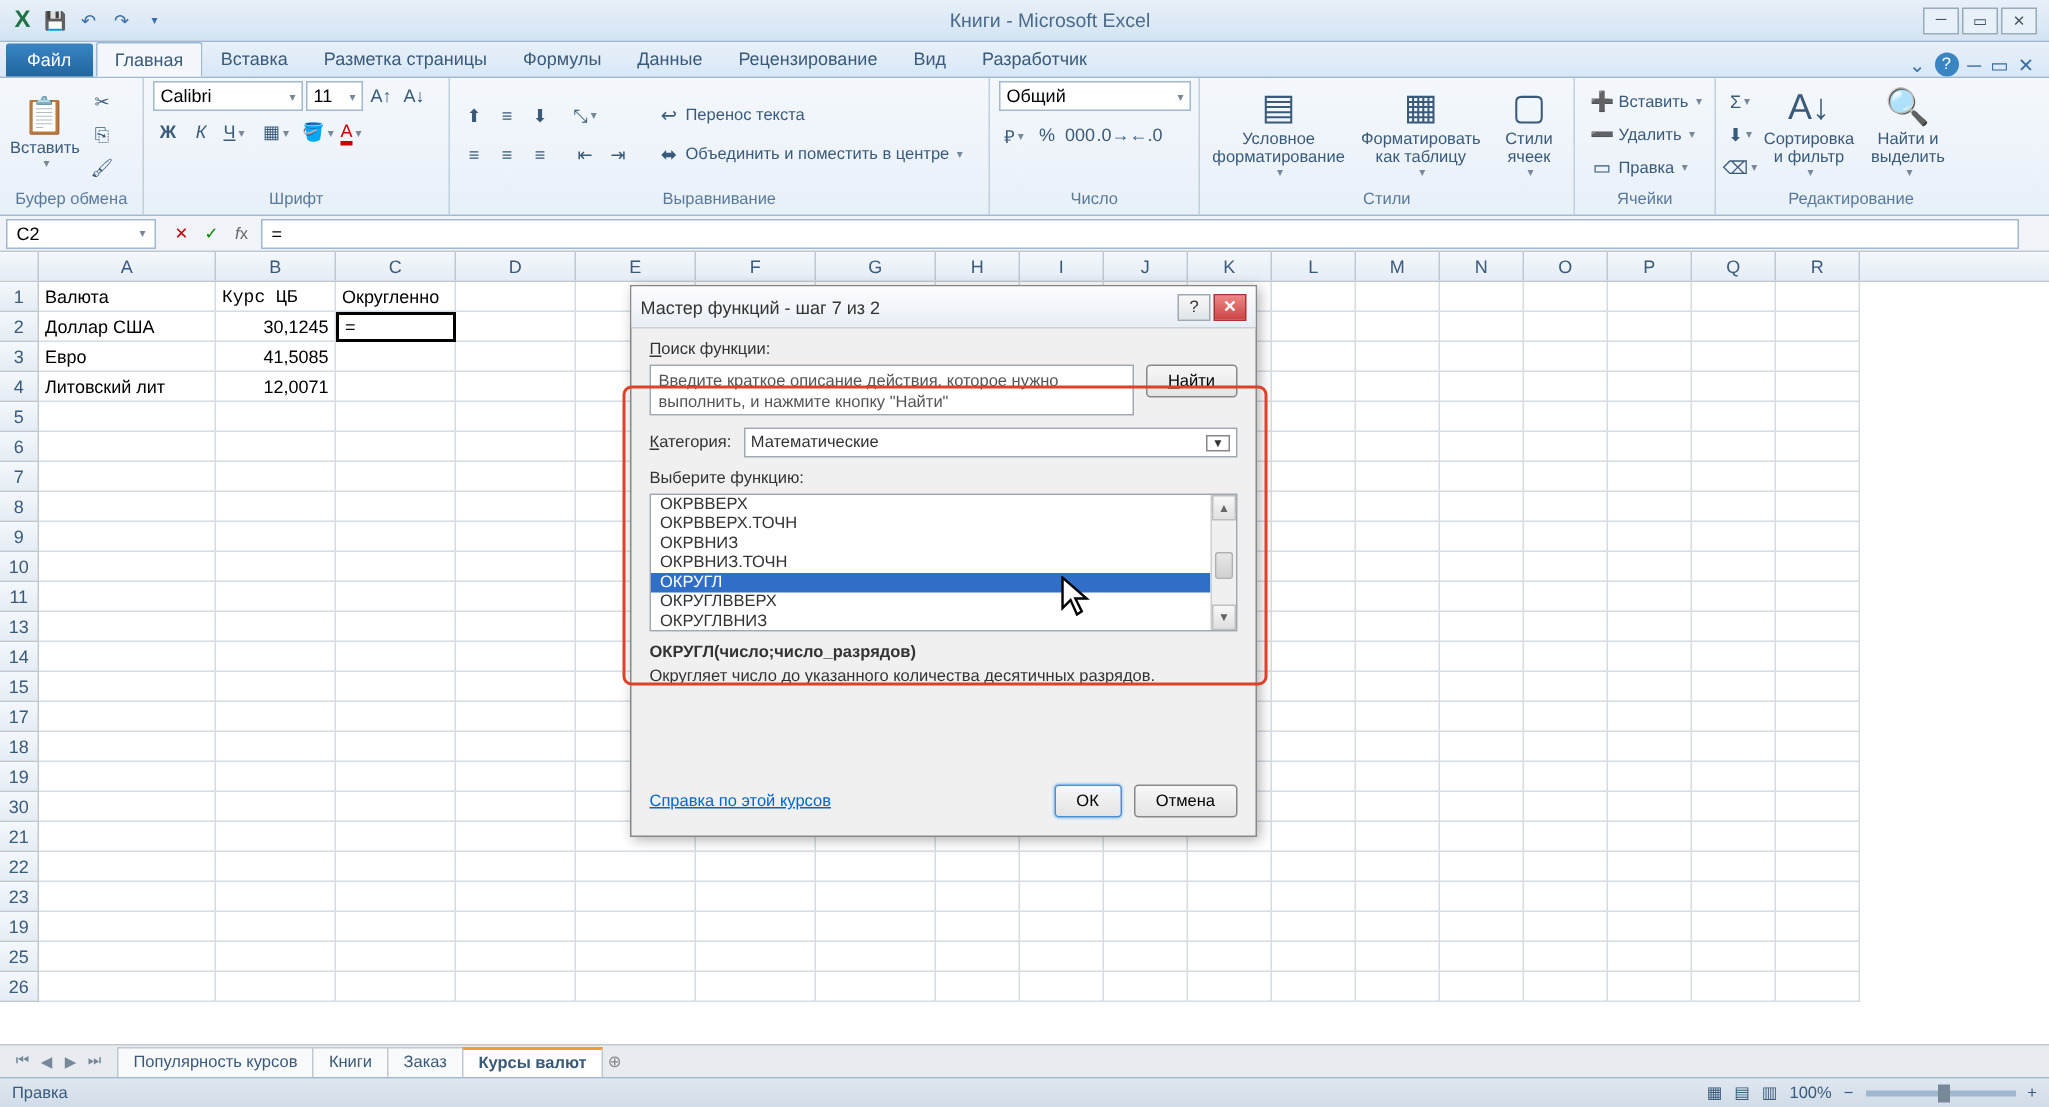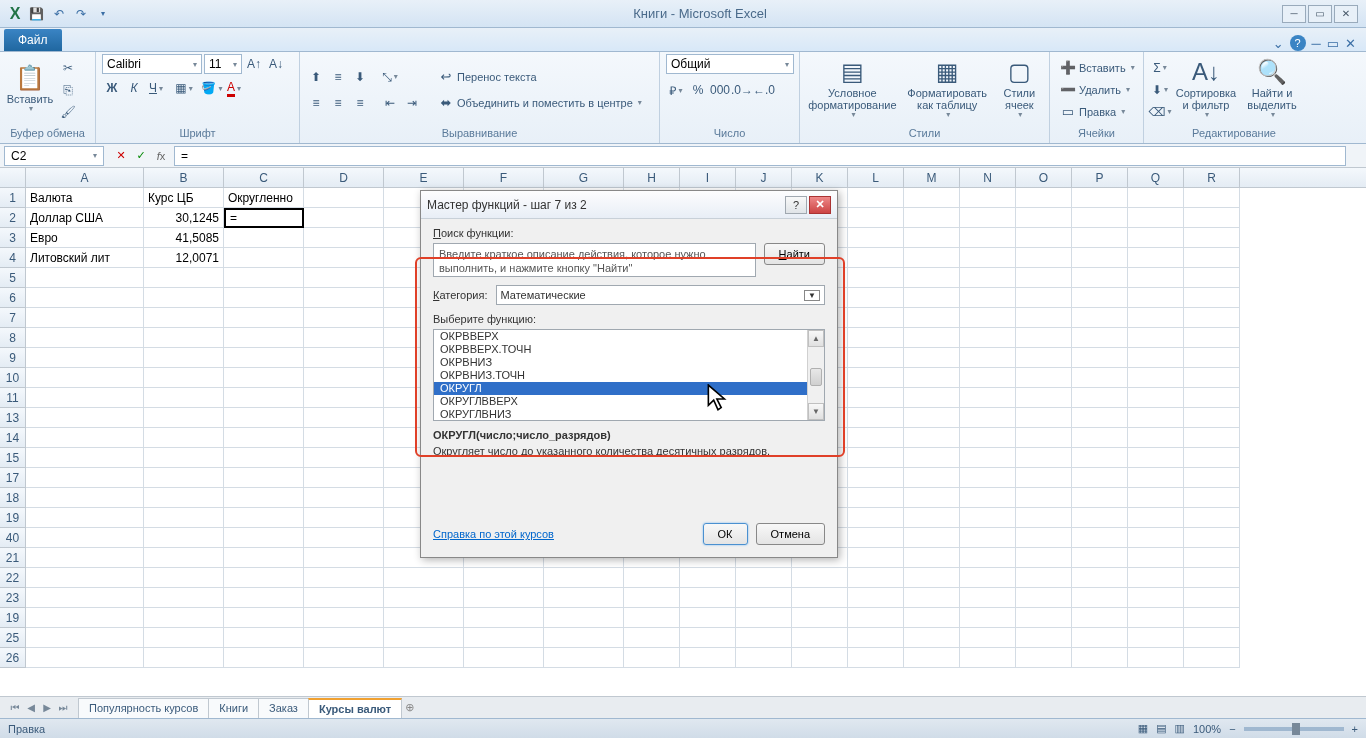--- a/index.html
+++ b/index.html
@@ -114,20 +114,30 @@
   <div class="title-text">Книги - Microsoft Excel</div>
   <div class="win-controls">
     <div class="win-btn">─</div>
     <div class="win-btn">▭</div>
     <div class="win-btn">✕</div>
   </div>
 </div>
 
 <div class="ribbon-tabs">
   <div class="file-tab">Файл</div>
+  <div id="ribbon-tab-list" style="display:flex">
+      <div class="tab active">Главная</div>
+      <div class="tab">Вставка</div>
+      <div class="tab">Разметка страницы</div>
+      <div class="tab">Формулы</div>
+      <div class="tab">Данные</div>
+      <div class="tab">Рецензирование</div>
+      <div class="tab">Вид</div>
+      <div class="tab">Разработчик</div>
+    </div>
   <div class="ribbon-right">
     <span>⌄</span>
     <span style="background:#3a84c4;color:#fff;border-radius:50%;width:16px;height:16px;display:inline-flex;align-items:center;justify-content:center;font-size:11px">?</span>
     <span>─</span>
     <span>▭</span>
     <span>✕</span>
   </div>
 </div>
 
 <div class="ribbon">
@@ -334,21 +344,21 @@
       <div class="col-h" style="width: 56px;">N</div>
       <div class="col-h" style="width: 56px;">O</div>
       <div class="col-h" style="width: 56px;">P</div>
       <div class="col-h" style="width: 56px;">Q</div>
       <div class="col-h" style="width: 56px;">R</div>
     </div>
   <div class="rows" id="rows">
       <div class="row">
         <div class="row-h">1</div>
         <div class="cell" style="width: 118px;">Валюта</div>
-        <div class="cell" style="width: 80px;">Курс ЦБ</div>
+        <div class="cell" style="width: 80px; font-family: Liberation Mono, monospace;">Курс ЦБ</div>
         <div class="cell" style="width: 80px;">Округленно</div>
         <div class="cell" style="width: 80px;"></div>
         <div class="cell" style="width: 80px;"></div>
         <div class="cell" style="width: 80px;"></div>
         <div class="cell" style="width: 80px;"></div>
         <div class="cell" style="width: 56px;"></div>
         <div class="cell" style="width: 56px;"></div>
         <div class="cell" style="width: 56px;"></div>
         <div class="cell" style="width: 56px;"></div>
         <div class="cell" style="width: 56px;"></div>
@@ -689,21 +699,21 @@
         <div class="cell" style="width: 56px;"></div>
         <div class="cell" style="width: 56px;"></div>
         <div class="cell" style="width: 56px;"></div>
         <div class="cell" style="width: 56px;"></div>
         <div class="cell" style="width: 56px;"></div>
         <div class="cell" style="width: 56px;"></div>
         <div class="cell" style="width: 56px;"></div>
         <div class="cell" style="width: 56px;"></div>
       </div>
       <div class="row">
-        <div class="row-h">40</div>
+        <div class="row-h">30</div>
         <div class="cell" style="width: 118px;"></div>
         <div class="cell" style="width: 80px;"></div>
         <div class="cell" style="width: 80px;"></div>
         <div class="cell" style="width: 80px;"></div>
         <div class="cell" style="width: 80px;"></div>
         <div class="cell" style="width: 80px;"></div>
         <div class="cell" style="width: 80px;"></div>
         <div class="cell" style="width: 56px;"></div>
         <div class="cell" style="width: 56px;"></div>
         <div class="cell" style="width: 56px;"></div>

